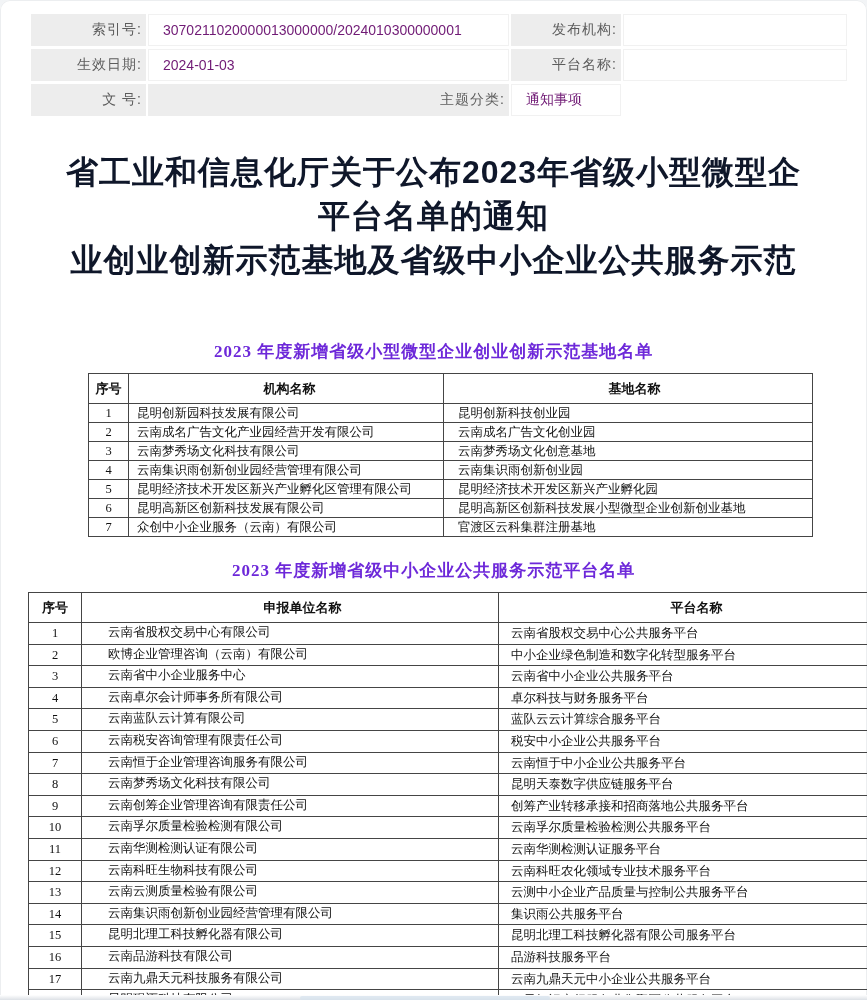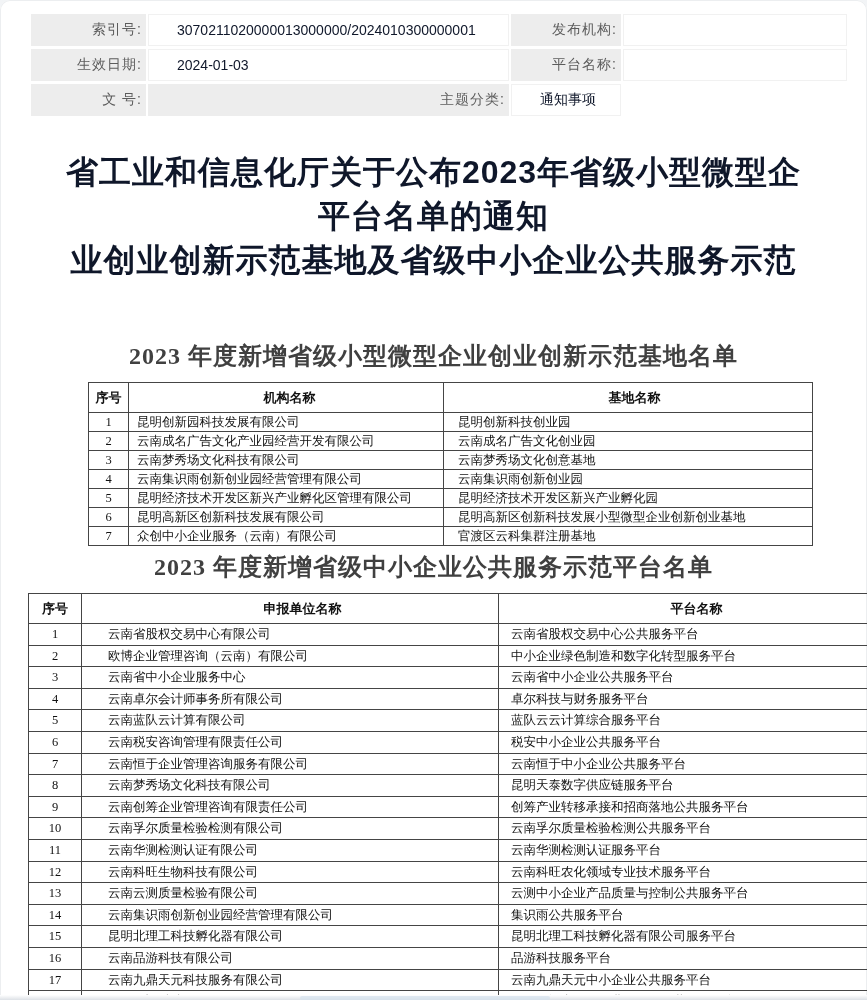--- a/index.html
+++ b/index.html
@@ -30,66 +30,66 @@
     background:#ededed;
     color:#5c5c5c;
     height:32px;
     display:flex;align-items:center;justify-content:flex-end;
     padding-right:4px;
     letter-spacing:1px;
   }
   .meta .value{
     background:#ffffff;
     border:1px solid #f1f1f1;
-    color:#0f172a;
+    color:#701a75;
     display:flex;align-items:center;
-    padding-left:28px;
+    padding-left:14px;
   }
   
   .doc-title{
     margin:34px auto 0;
     width:812px;
     text-align:center;
     color:#0f172a;
     font-weight:bold;
     font-size:32px;
     line-height:44px;
     letter-spacing:1px;
   }
   
   .section-heading{
     text-align:center;
     font-family:"Liberation Serif",serif;
     font-weight:bold;
-    font-size:24px;
-    color:#404040;
+    font-size:17px;
+    color:#6d28d9;
     letter-spacing:1px;
   }
   #heading-1{margin-top:58px;}
-  #heading-2{margin-top:5px;}
+  #heading-2{margin-top:22px;}
   
   table{
     border-collapse:collapse;
     font-family:"Liberation Serif",serif;
     font-size:12.5px;
     color:#111111;
     table-layout:fixed;
   }
   th,td{border:1px solid #454545;overflow:hidden;white-space:nowrap;}
   thead th{font-weight:bold;text-align:center;height:27px;font-size:13px;}
   td{height:16px;line-height:16px;}
   td.num{text-align:center;}
   .t1{width:695px;margin:10px 0 0 88px;}
   .t1 .num{width:37px;}
   .t1 .name{width:305px;padding-left:8px;}
   .t1 .plat{width:353px;padding-left:14px;}
   .t2{width:810px;margin:10px 0 0 28px;}
   .t2 td{height:18.6px;line-height:18.6px;}
   .t2 .num{width:50px;}
-  .t2 .name{width:389px;padding-left:26px;}
+  .t2 .name{width:389px;padding-left:26px;font-family:Liberation Mono, monospace;}
   .t2 .plat{width:371px;padding-left:12px;}
   
   .bottom-edge{
     position:absolute;left:0;right:0;bottom:0;height:5px;
     background:linear-gradient(#ffffff,#dde1e6);
   }
   .bottom-edge .tint{
     position:absolute;left:300px;bottom:0;width:250px;height:4px;
     background:#d6e2ee;opacity:.7;border-radius:2px;
   }

